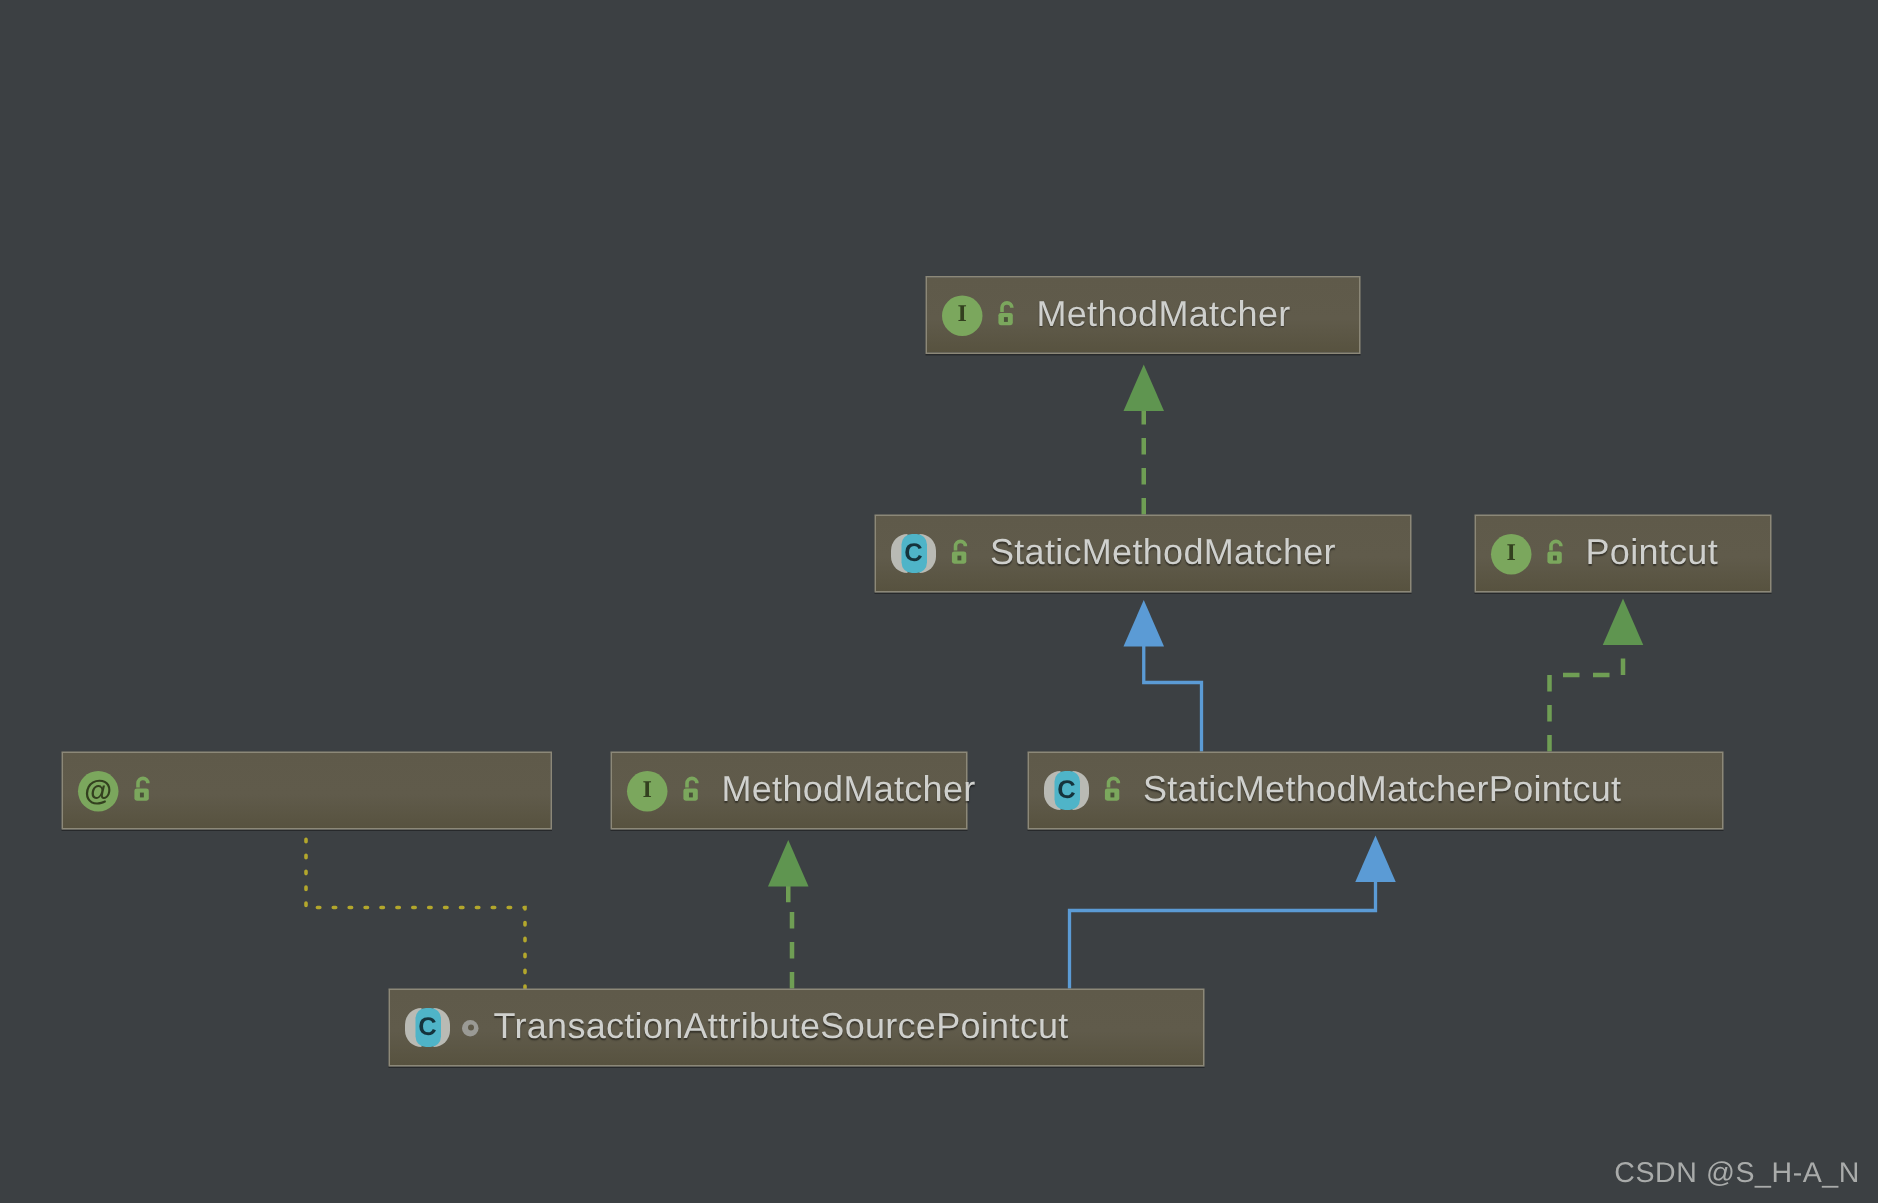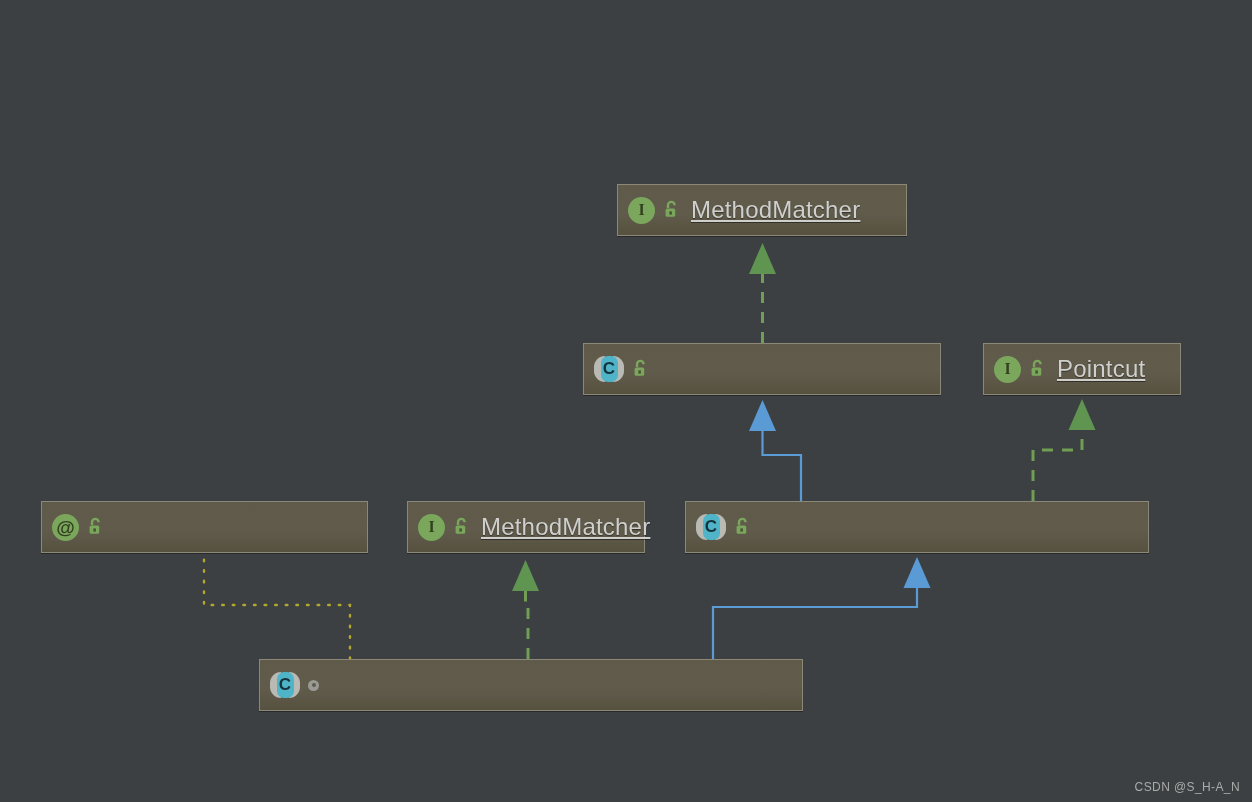--- a/index.html
+++ b/index.html
@@ -36,21 +36,20 @@
     padding: 0 14px 0 10px;
     height: 52px;
     white-space: nowrap;
   }
   .node-label {
     color: #cfd0cd;
     font-size: 24px;
     letter-spacing: 0.2px;
     margin-left: 10px;
     text-shadow: 0 1px 1px rgba(0,0,0,0.45);
-    text-decoration: underline;
   }
   .icon-wrap {
     display: inline-flex;
     align-items: center;
     flex: 0 0 auto;
   }
   
   .badge-circle {
     width: 27px;
     height: 27px;
@@ -132,21 +131,21 @@
     width: 4px;
     height: 4px;
     border-radius: 50%;
     background: #5f5a4a;
   }
   .watermark {
     position: absolute;
     right: 12px;
     bottom: 8px;
     color: #a9abaa;
-    font-size: 12px;
+    font-size: 19px;
     letter-spacing: 0.4px;
   }
 </style>
 </head>
 <body>
 
 <div id="canvas">
 
   <svg id="edges" viewBox="0 0 1252 802" width="1252" height="802">
     
@@ -207,20 +206,21 @@
         <span class="chip">C</span>
       </span>
     </span>
     <span class="vis">
       <svg width="18" height="20" viewBox="0 0 18 20">
         <path d="M5 8 L5 5.2 A3.3 3.3 0 0 1 11.6 5.2" stroke="#7ba75d" stroke-width="2.4" fill="none"></path>
         <rect x="2.6" y="8.6" width="9.6" height="8.2" rx="1.6" fill="#7ba75d"></rect>
         <rect x="6.3" y="11.4" width="2.6" height="3.2" fill="#4a5239"></rect>
       </svg>
     </span>
+    <span class="node-label">StaticMethodMatcher</span>
   </div>
 
   <div class="node" style="left:983px; top:343px; width:198px;">
     <span class="icon-wrap">
       <span class="badge-circle iface">I</span>
     </span>
     <span class="vis">
       <svg width="18" height="20" viewBox="0 0 18 20">
         <path d="M5 8 L5 5.2 A3.3 3.3 0 0 1 11.6 5.2" stroke="#7ba75d" stroke-width="2.4" fill="none"></path>
         <rect x="2.6" y="8.6" width="9.6" height="8.2" rx="1.6" fill="#7ba75d"></rect>
@@ -265,30 +265,32 @@
         <span class="chip">C</span>
       </span>
     </span>
     <span class="vis">
       <svg width="18" height="20" viewBox="0 0 18 20">
         <path d="M5 8 L5 5.2 A3.3 3.3 0 0 1 11.6 5.2" stroke="#7ba75d" stroke-width="2.4" fill="none"></path>
         <rect x="2.6" y="8.6" width="9.6" height="8.2" rx="1.6" fill="#7ba75d"></rect>
         <rect x="6.3" y="11.4" width="2.6" height="3.2" fill="#4a5239"></rect>
       </svg>
     </span>
+    <span class="node-label">StaticMethodMatcherPointcut</span>
   </div>
 
   <div class="node" style="left:259px; top:659px; width:544px;">
     <span class="icon-wrap">
       <span class="badge-class">
         <span class="paren l"></span>
         <span class="paren r"></span>
         <span class="chip">C</span>
       </span>
     </span>
     <span class="vis">
       <span class="dot-vis"></span>
     </span>
+    <span class="node-label">TransactionAttributeSourcePointcut</span>
   </div>
 
   <div class="watermark">CSDN @S_H-A_N</div>
 
 </div>
 
 </body></html>

